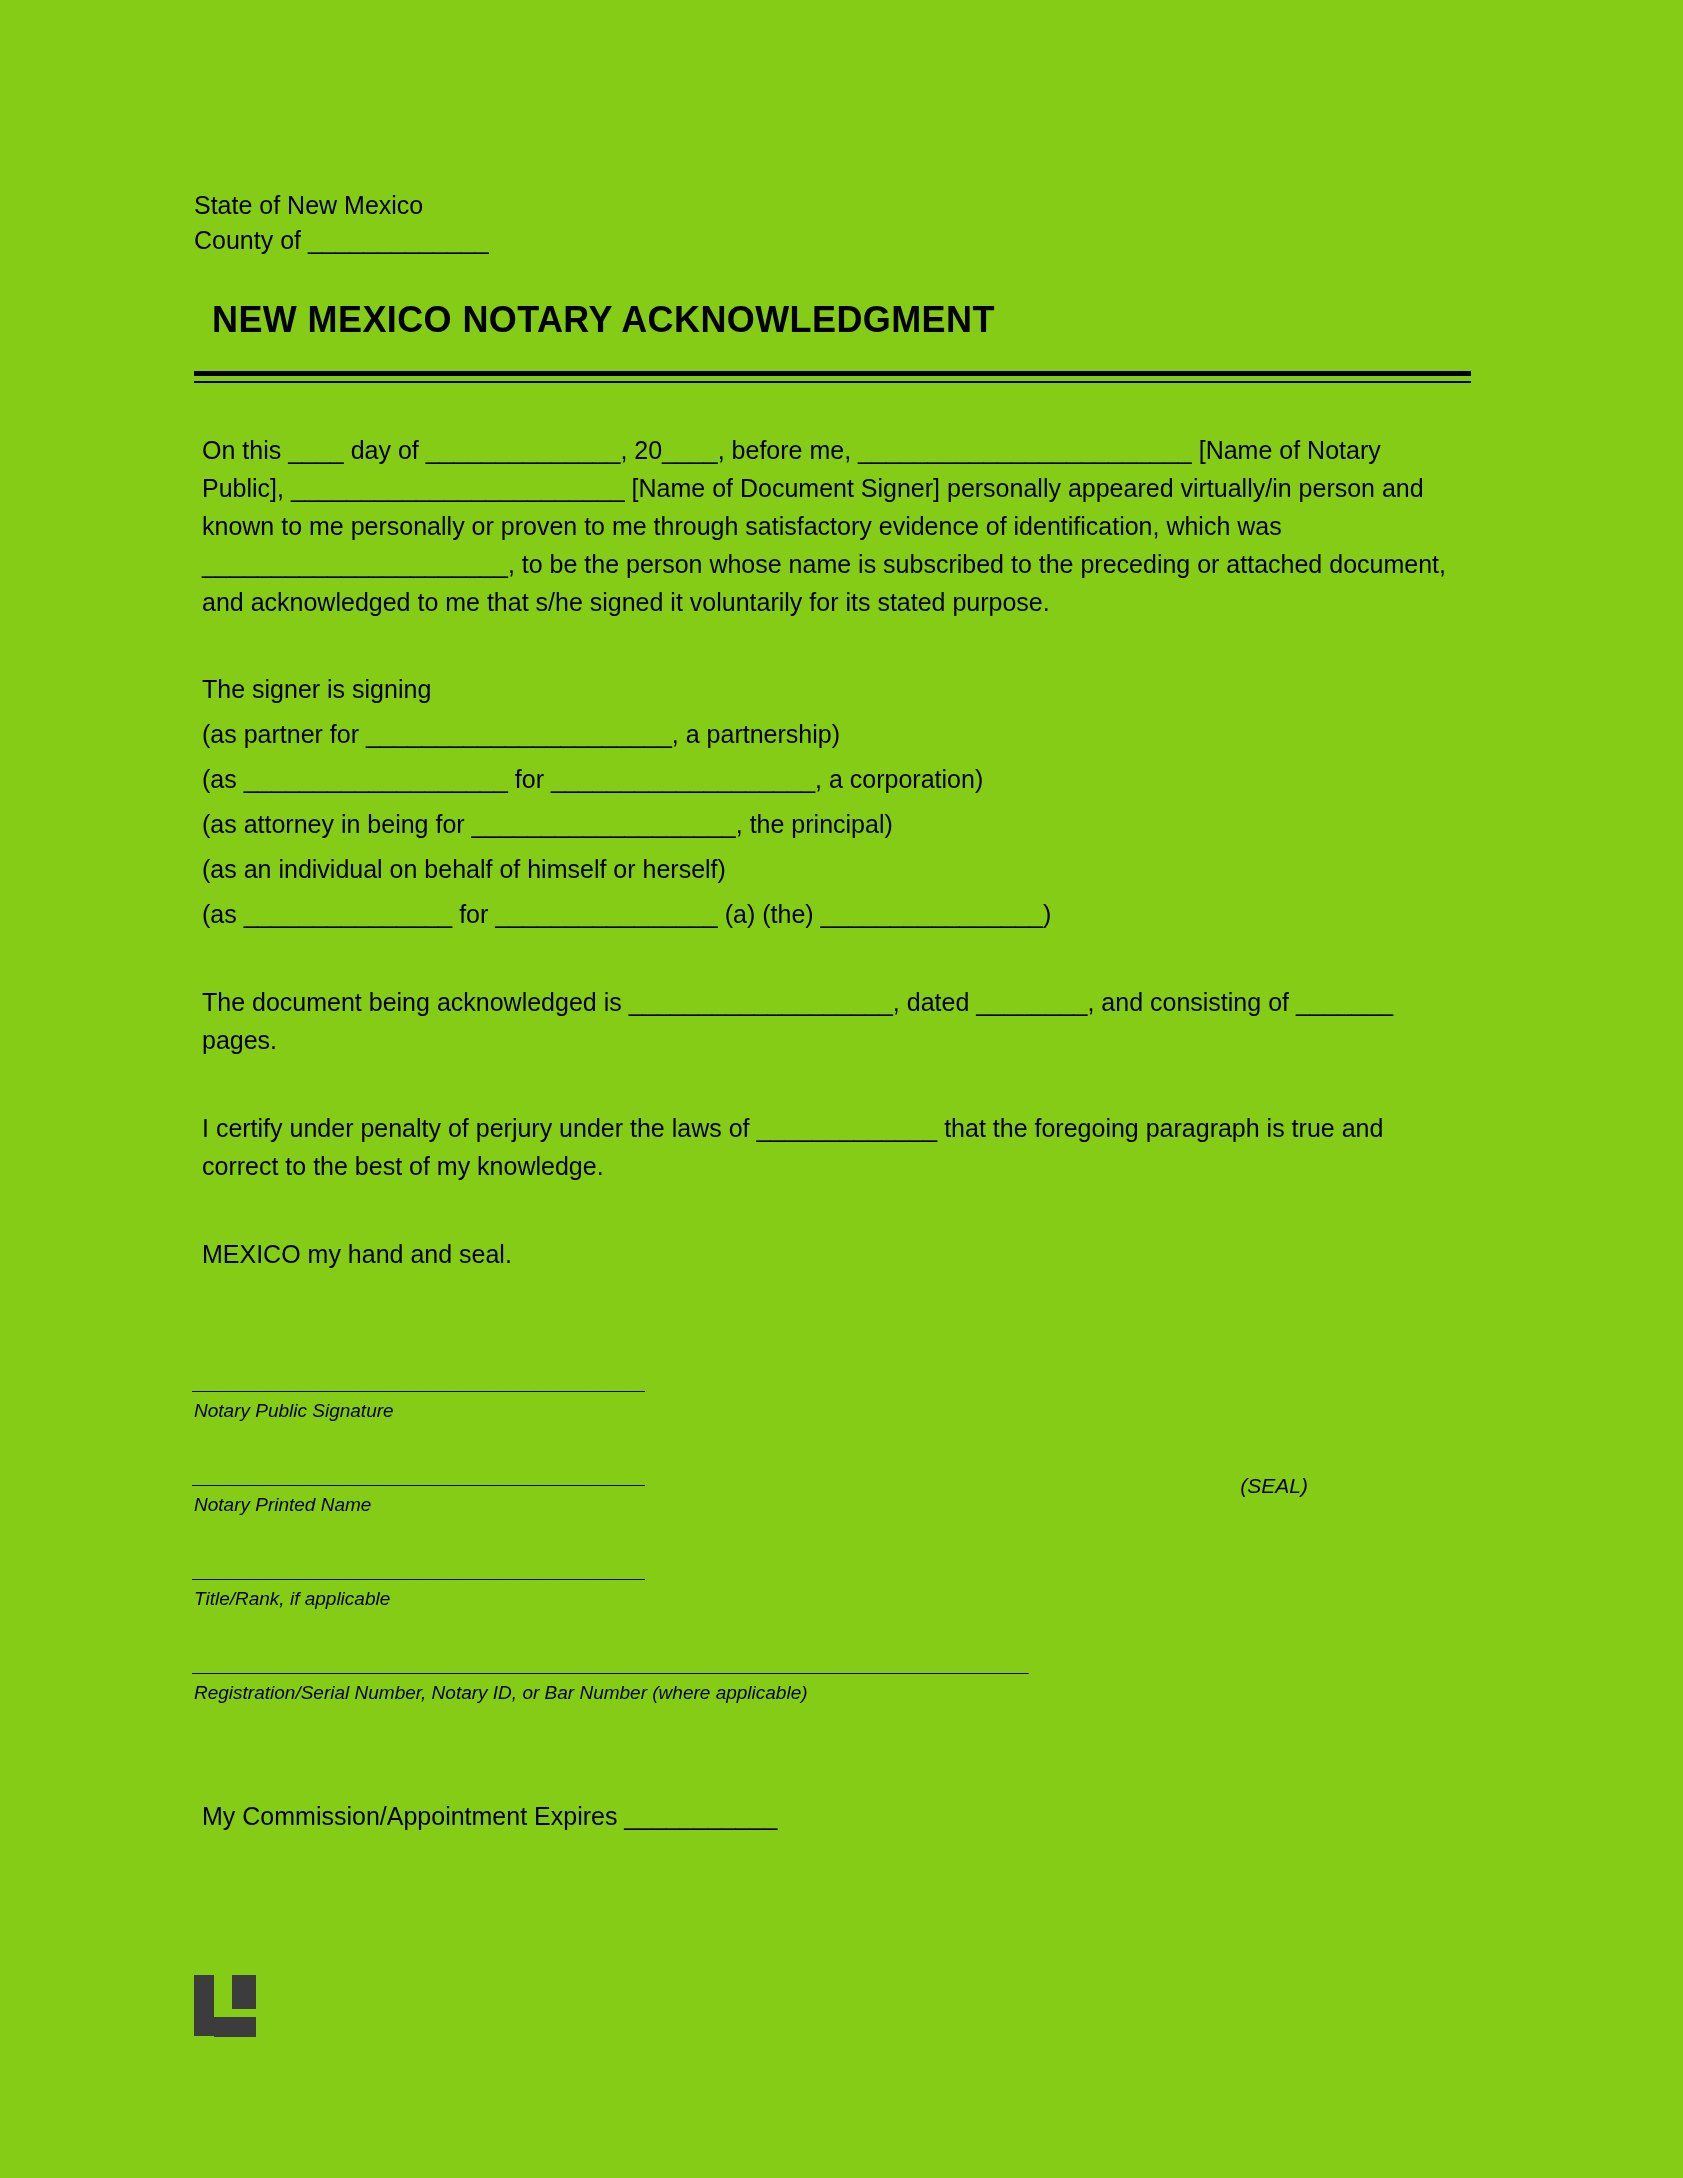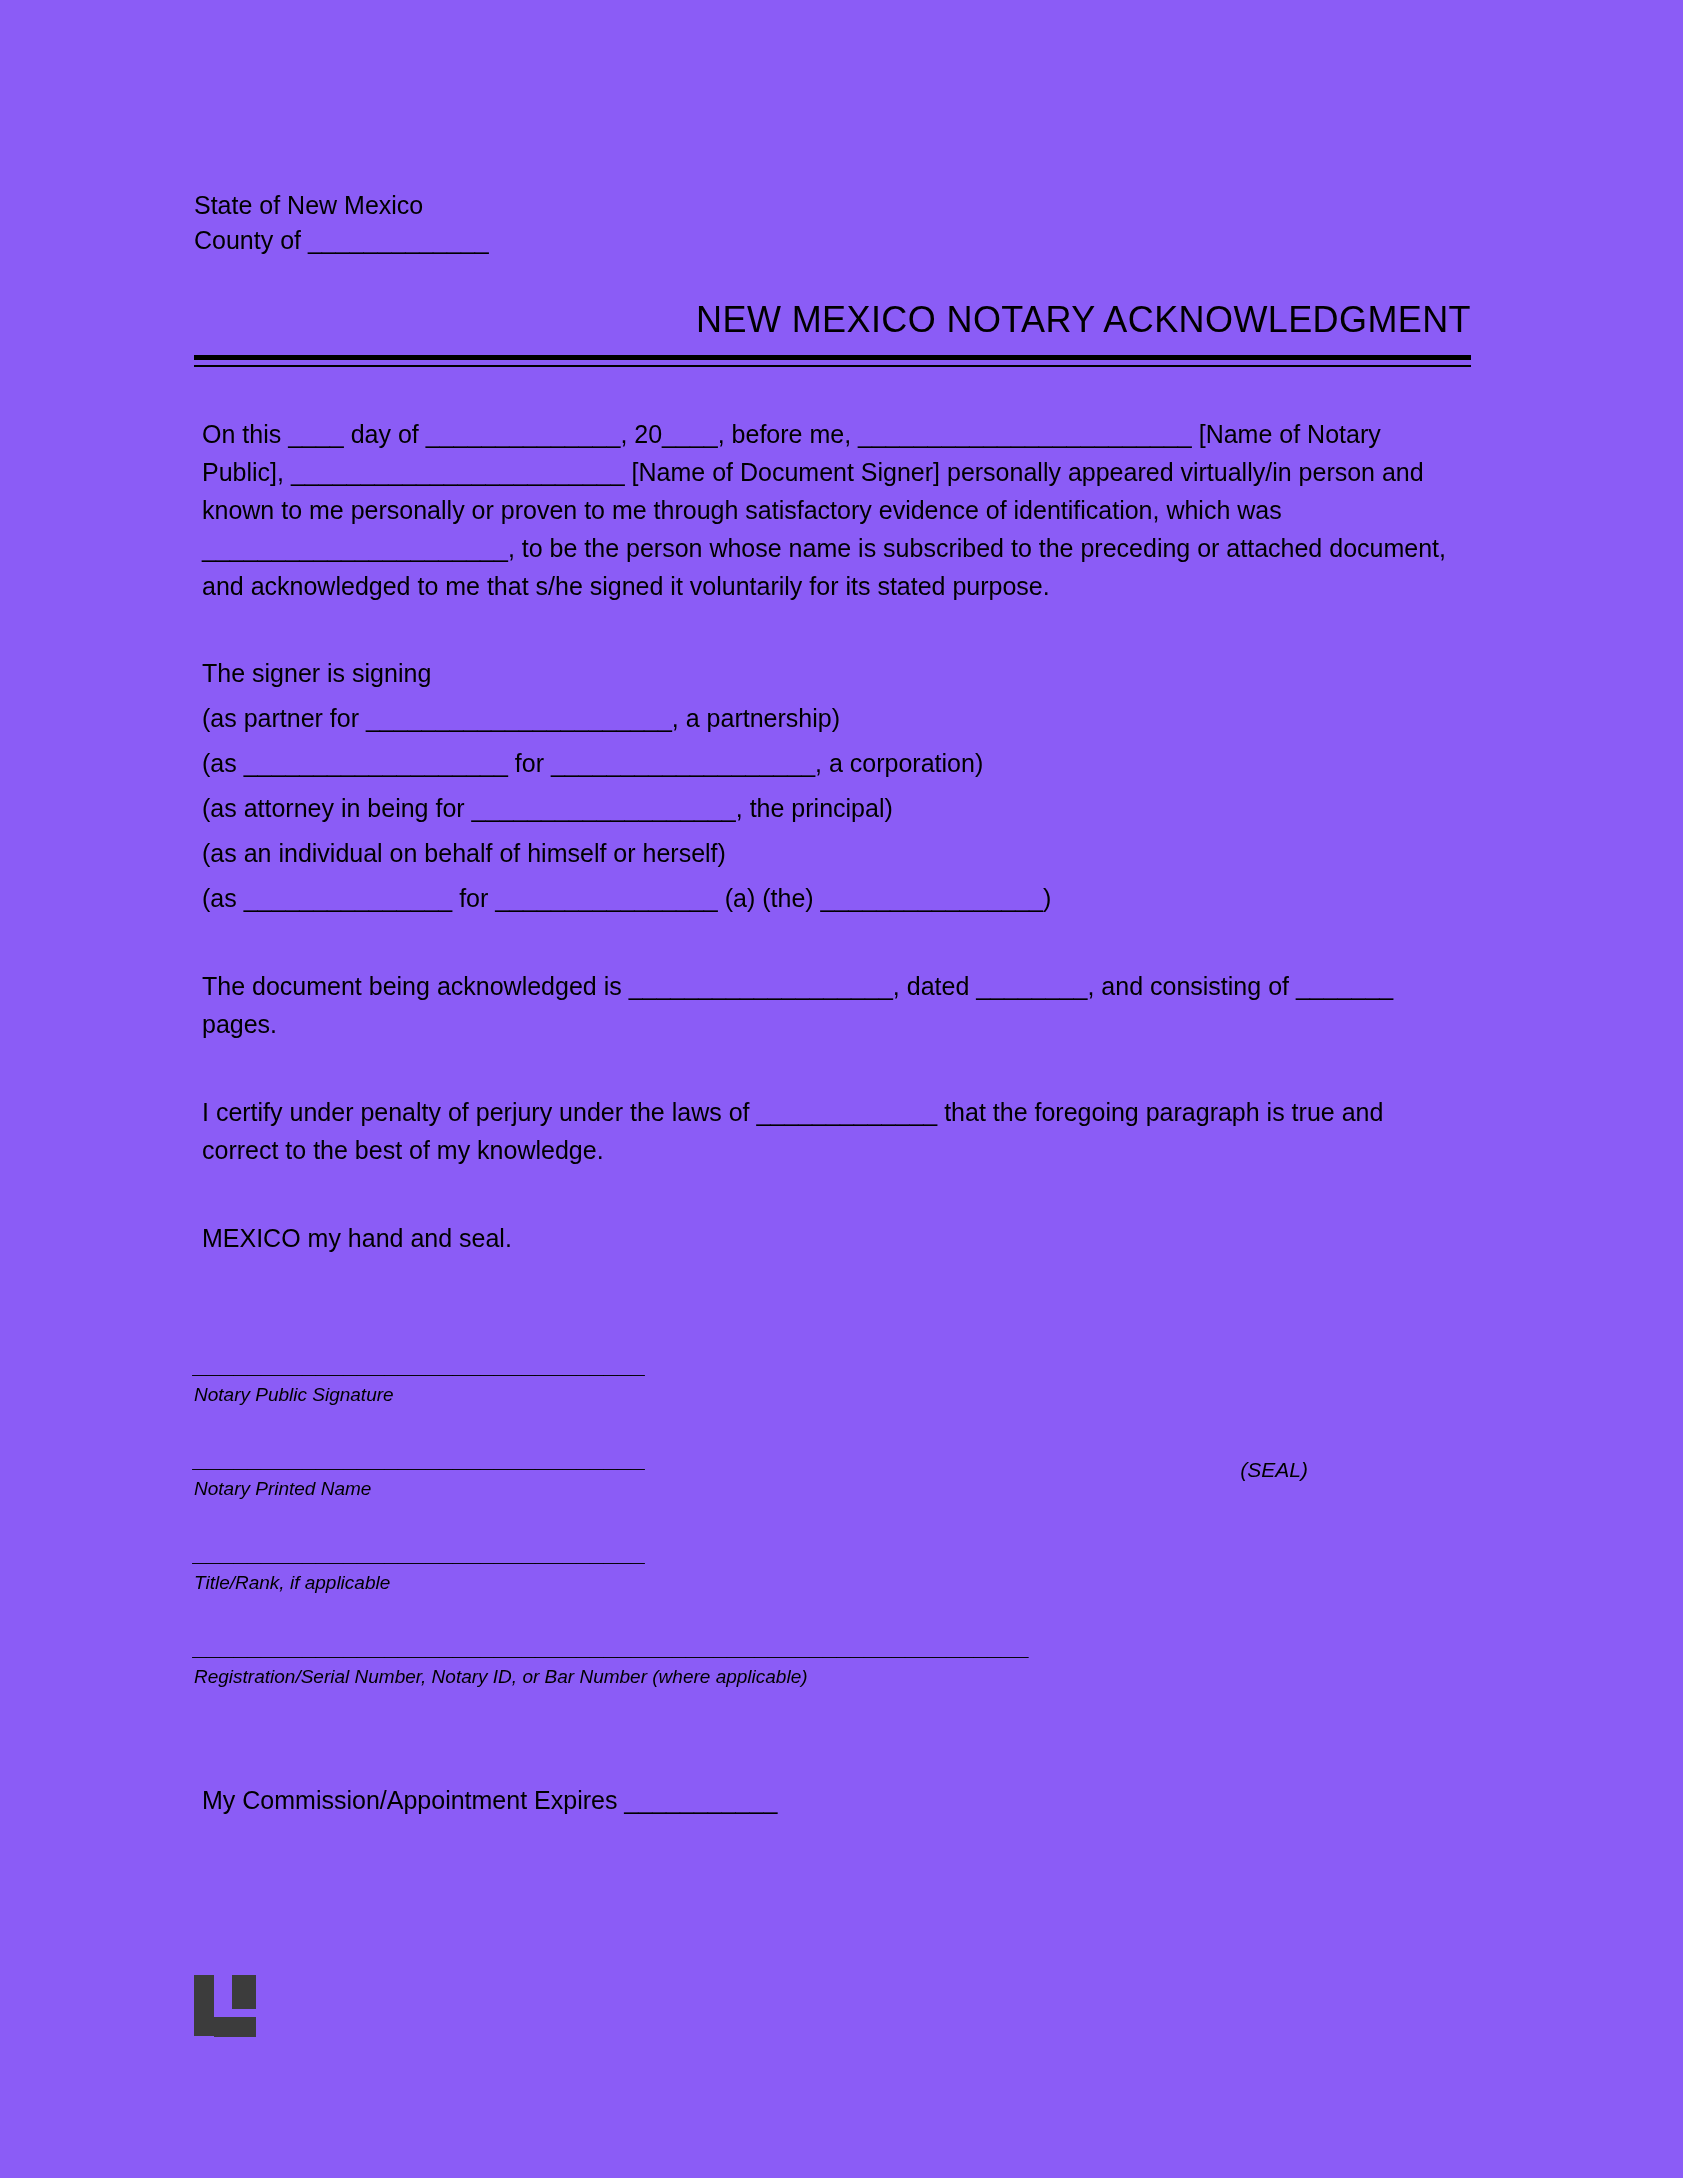--- a/index.html
+++ b/index.html
@@ -13,42 +13,42 @@
     font-family: "Liberation Sans", sans-serif;
     color: #000000;
     position: relative;
     overflow: hidden;
   }
   .page {
     position: absolute;
     left: 0; top: 0;
     width: 1683px;
     height: 2178px;
-    background: #8b5cf6;
+    background: #84cc16;
   }
   .content {
     position: absolute;
     left: 194px;
     top: 188px;
     width: 1277px;
   }
   .header-lines {
     font-size: 25px;
     line-height: 1.38;
     margin: 0 0 0 0;
   }
   .title-block {
     margin-top: 42px;
   }
   .doc-title {
     font-size: 36px;
-    font-weight: normal;
-    text-align: right;
+    font-weight: bold;
+    text-align: left;
     letter-spacing: 0.4px;
-    margin: 0;
+    margin: 18px;
     padding-bottom: 12px;
   }
   .rule-thick {
     border-top: 5px solid #000;
     margin-top: 2px;
   }
   .rule-thin {
     border-top: 2px solid #000;
     margin-top: 5px;
   }

